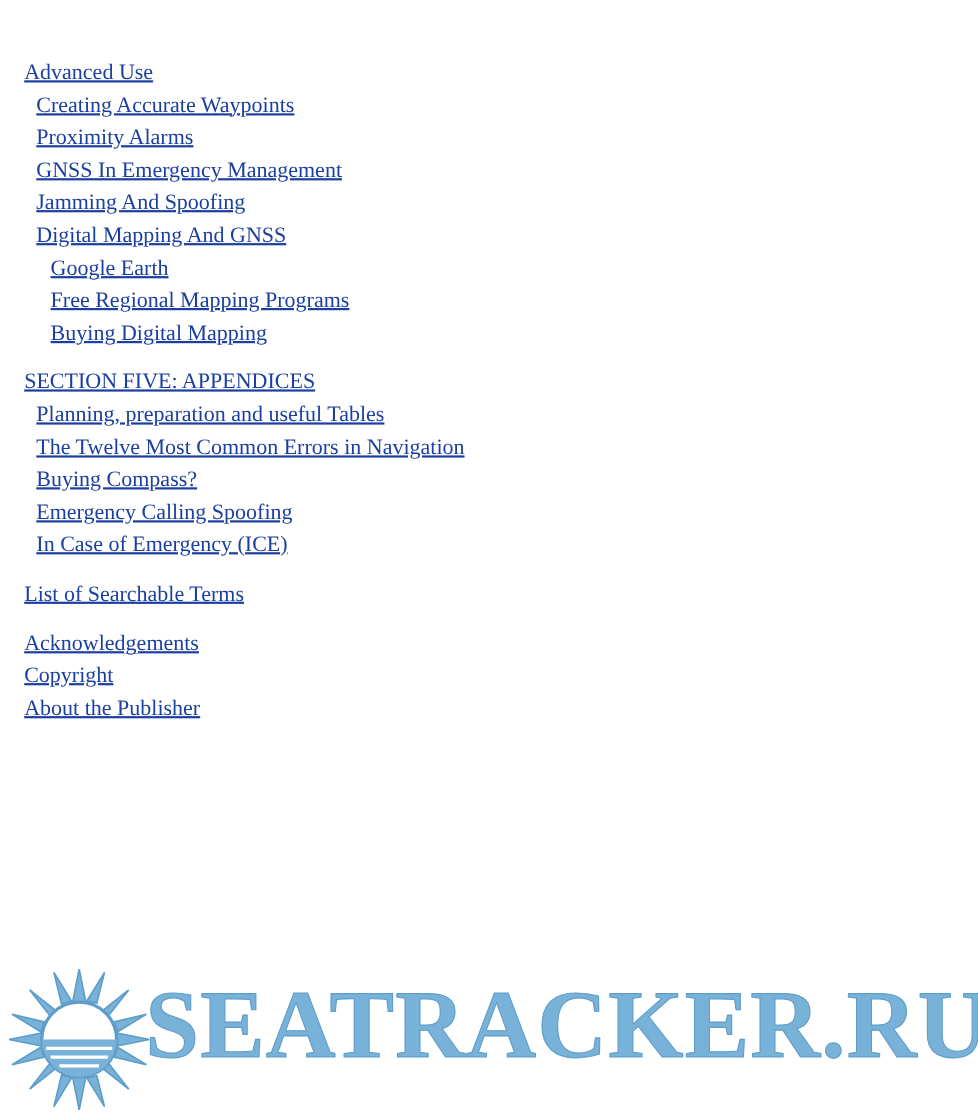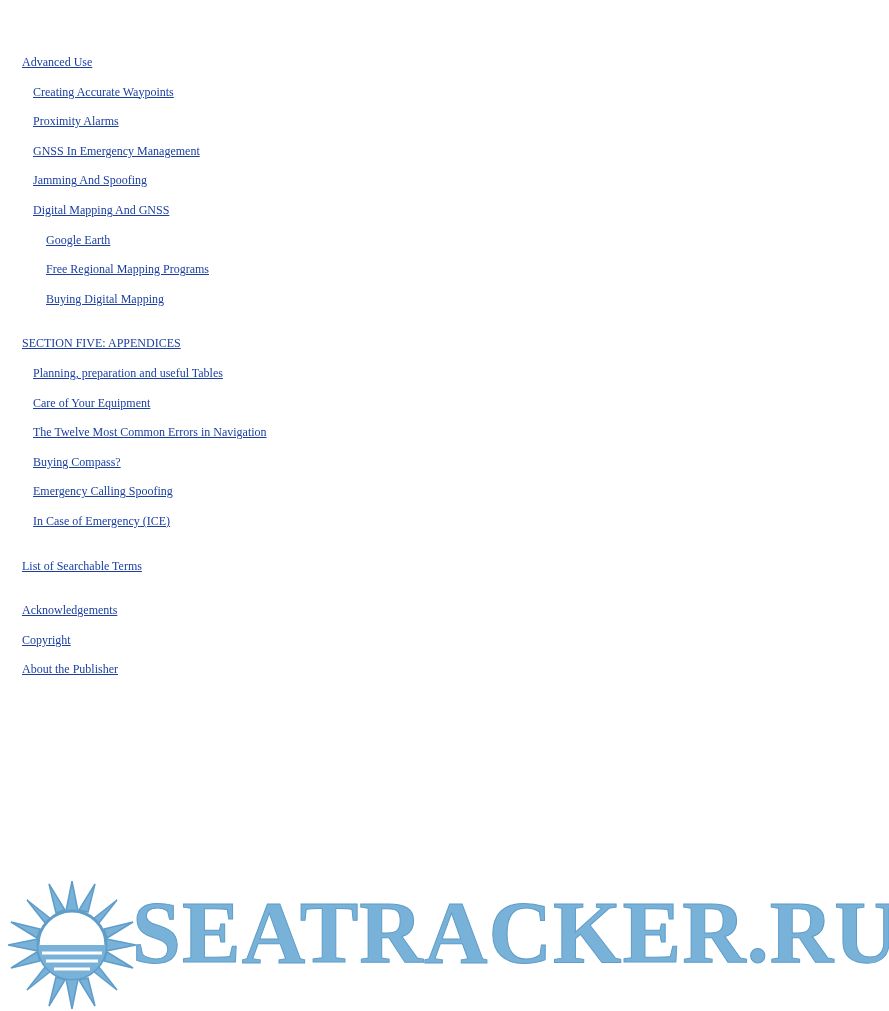--- a/index.html
+++ b/index.html
@@ -22,21 +22,21 @@
   .toc {
     position: absolute;
     top: 56px;
     left: 22px;
     right: 22px;
   }
   .toc-entry {
     display: block;
     color: #1a3fa0;
     text-decoration: underline;
-    font-size: 12px;
+    font-size: 20px;
     line-height: 1;
     font-family: "Liberation Serif", serif;
     white-space: nowrap;
   }
   .lvl0 { margin-left: 0px; margin-top: 0px; }
   .lvl1 { margin-left: 11px; }
   .lvl2 { margin-left: 24px; }
   .row { height: 29.6px; }
 
   
@@ -103,23 +103,20 @@
         <a class="toc-entry lvl2" href="#">Buying Digital Mapping</a>
       </div>
       <div style="height: 15px;"></div>
       <div class="row">
         <a class="toc-entry lvl0" href="#">SECTION FIVE: APPENDICES</a>
       </div>
       <div class="row">
         <a class="toc-entry lvl1" href="#">Planning, preparation and useful Tables</a>
       </div>
       <div class="row">
-        <a class="toc-entry lvl1" href="#">Care of Your Equipment</a>
-      </div>
-      <div class="row">
         <a class="toc-entry lvl1" href="#">The Twelve Most Common Errors in Navigation</a>
       </div>
       <div class="row">
         <a class="toc-entry lvl1" href="#">Buying Compass?</a>
       </div>
       <div class="row">
         <a class="toc-entry lvl1" href="#">Emergency Calling Spoofing</a>
       </div>
       <div class="row">
         <a class="toc-entry lvl1" href="#">In Case of Emergency (ICE)</a>

